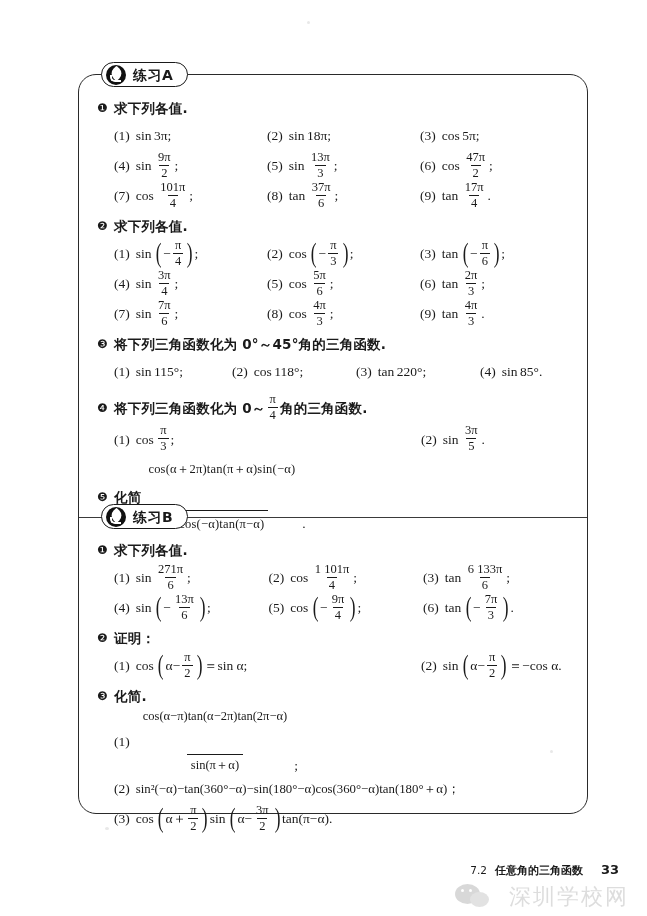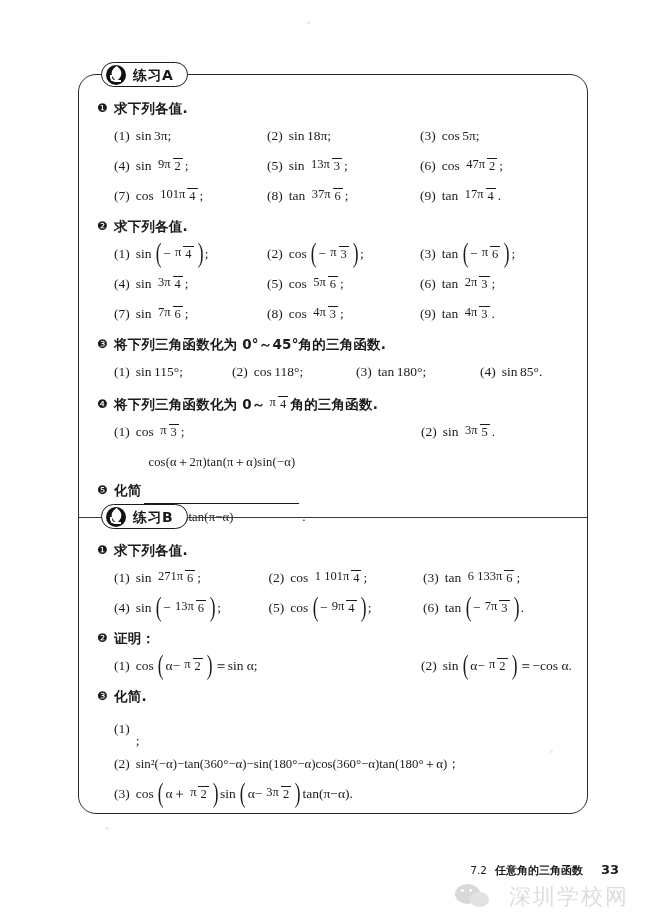--- a/index.html
+++ b/index.html
@@ -121,20 +121,21 @@
     display:flex;
     align-items:center;
     white-space:nowrap;
   }
   .item .lbl{margin-right:6px;}
   .func{margin-right:2.5px;}
 
   
   .frac{
     display:inline-flex;
+    flex-direction:column;
     align-items:center;
     vertical-align:middle;
     margin:0 2px;
     line-height:1.05;
     position:relative;
     top:-0.5px;
   }
   .frac .num{padding:0 2px 1px 2px;font-size:12.5px;}
   .frac .den{padding:1px 2px 0 2px;font-size:12.5px;border-top:1.1px solid #1a1a1a;}
 
@@ -147,20 +148,21 @@
     transform:scaleX(.62);
     font-family:"Liberation Serif",serif;
     position:relative;
     top:-0.5px;
   }
 
   
   .blockfrac{
     display:inline-flex;
     flex-direction:column;
+    align-items:center;
     vertical-align:middle;
     margin:0 3px;
   }
   .blockfrac .num{padding:0 4px 2px 4px;}
   .blockfrac .den{padding:2px 4px 0 4px;border-top:1.1px solid #1a1a1a;margin-top:28px;}
 
   .itemblock{
     font-family:"Liberation Serif","DejaVu Serif",serif;
     font-size:13.5px;
     display:flex;
@@ -440,21 +442,21 @@
               <span class="lbl">(2)</span>
               <span class="func">cos</span>
               <span>118°</span>
               <span>;</span>
             </div>
         </div>
         <div class="col" style="flex:0 0 124px;">
           <div class="item">
               <span class="lbl">(3)</span>
               <span class="func">tan</span>
-              <span>180°</span>
+              <span>220°</span>
               <span>;</span>
             </div>
         </div>
         <div class="col">
           <div class="item">
               <span class="lbl">(4)</span>
               <span class="func">sin</span>
               <span>85°</span>
               <span>.</span>
             </div>
@@ -643,20 +645,24 @@
         </div>
       </div>
 
       <div class="qrow" style="margin-top:4px;">
         <div class="qnum">❸</div>
         <div class="qtext">化简.</div>
       </div>
 
       <div class="itemblock" style="min-height:40px;">
         <span class="lbl" style="margin-right:6px;align-self:center;">(1)</span>
+        <span class="blockfrac" style="font-size:12.5px;">
+          <span class="num">cos(α−π)tan(α−2π)tan(2π−α)</span>
+          <span class="den">sin(π＋α)</span>
+        </span>
         <span style="align-self:flex-end;">;</span>
       </div>
 
       <div class="itemblock">
         <span class="lbl" style="margin-right:6px;">(2)</span>
         <span style="font-size:12.8px;">sin²(−α)−tan(360°−α)−sin(180°−α)cos(360°−α)tan(180°＋α)；</span>
       </div>
 
       <div class="itemblock">
         <span class="lbl" style="margin-right:6px;">(3)</span>

